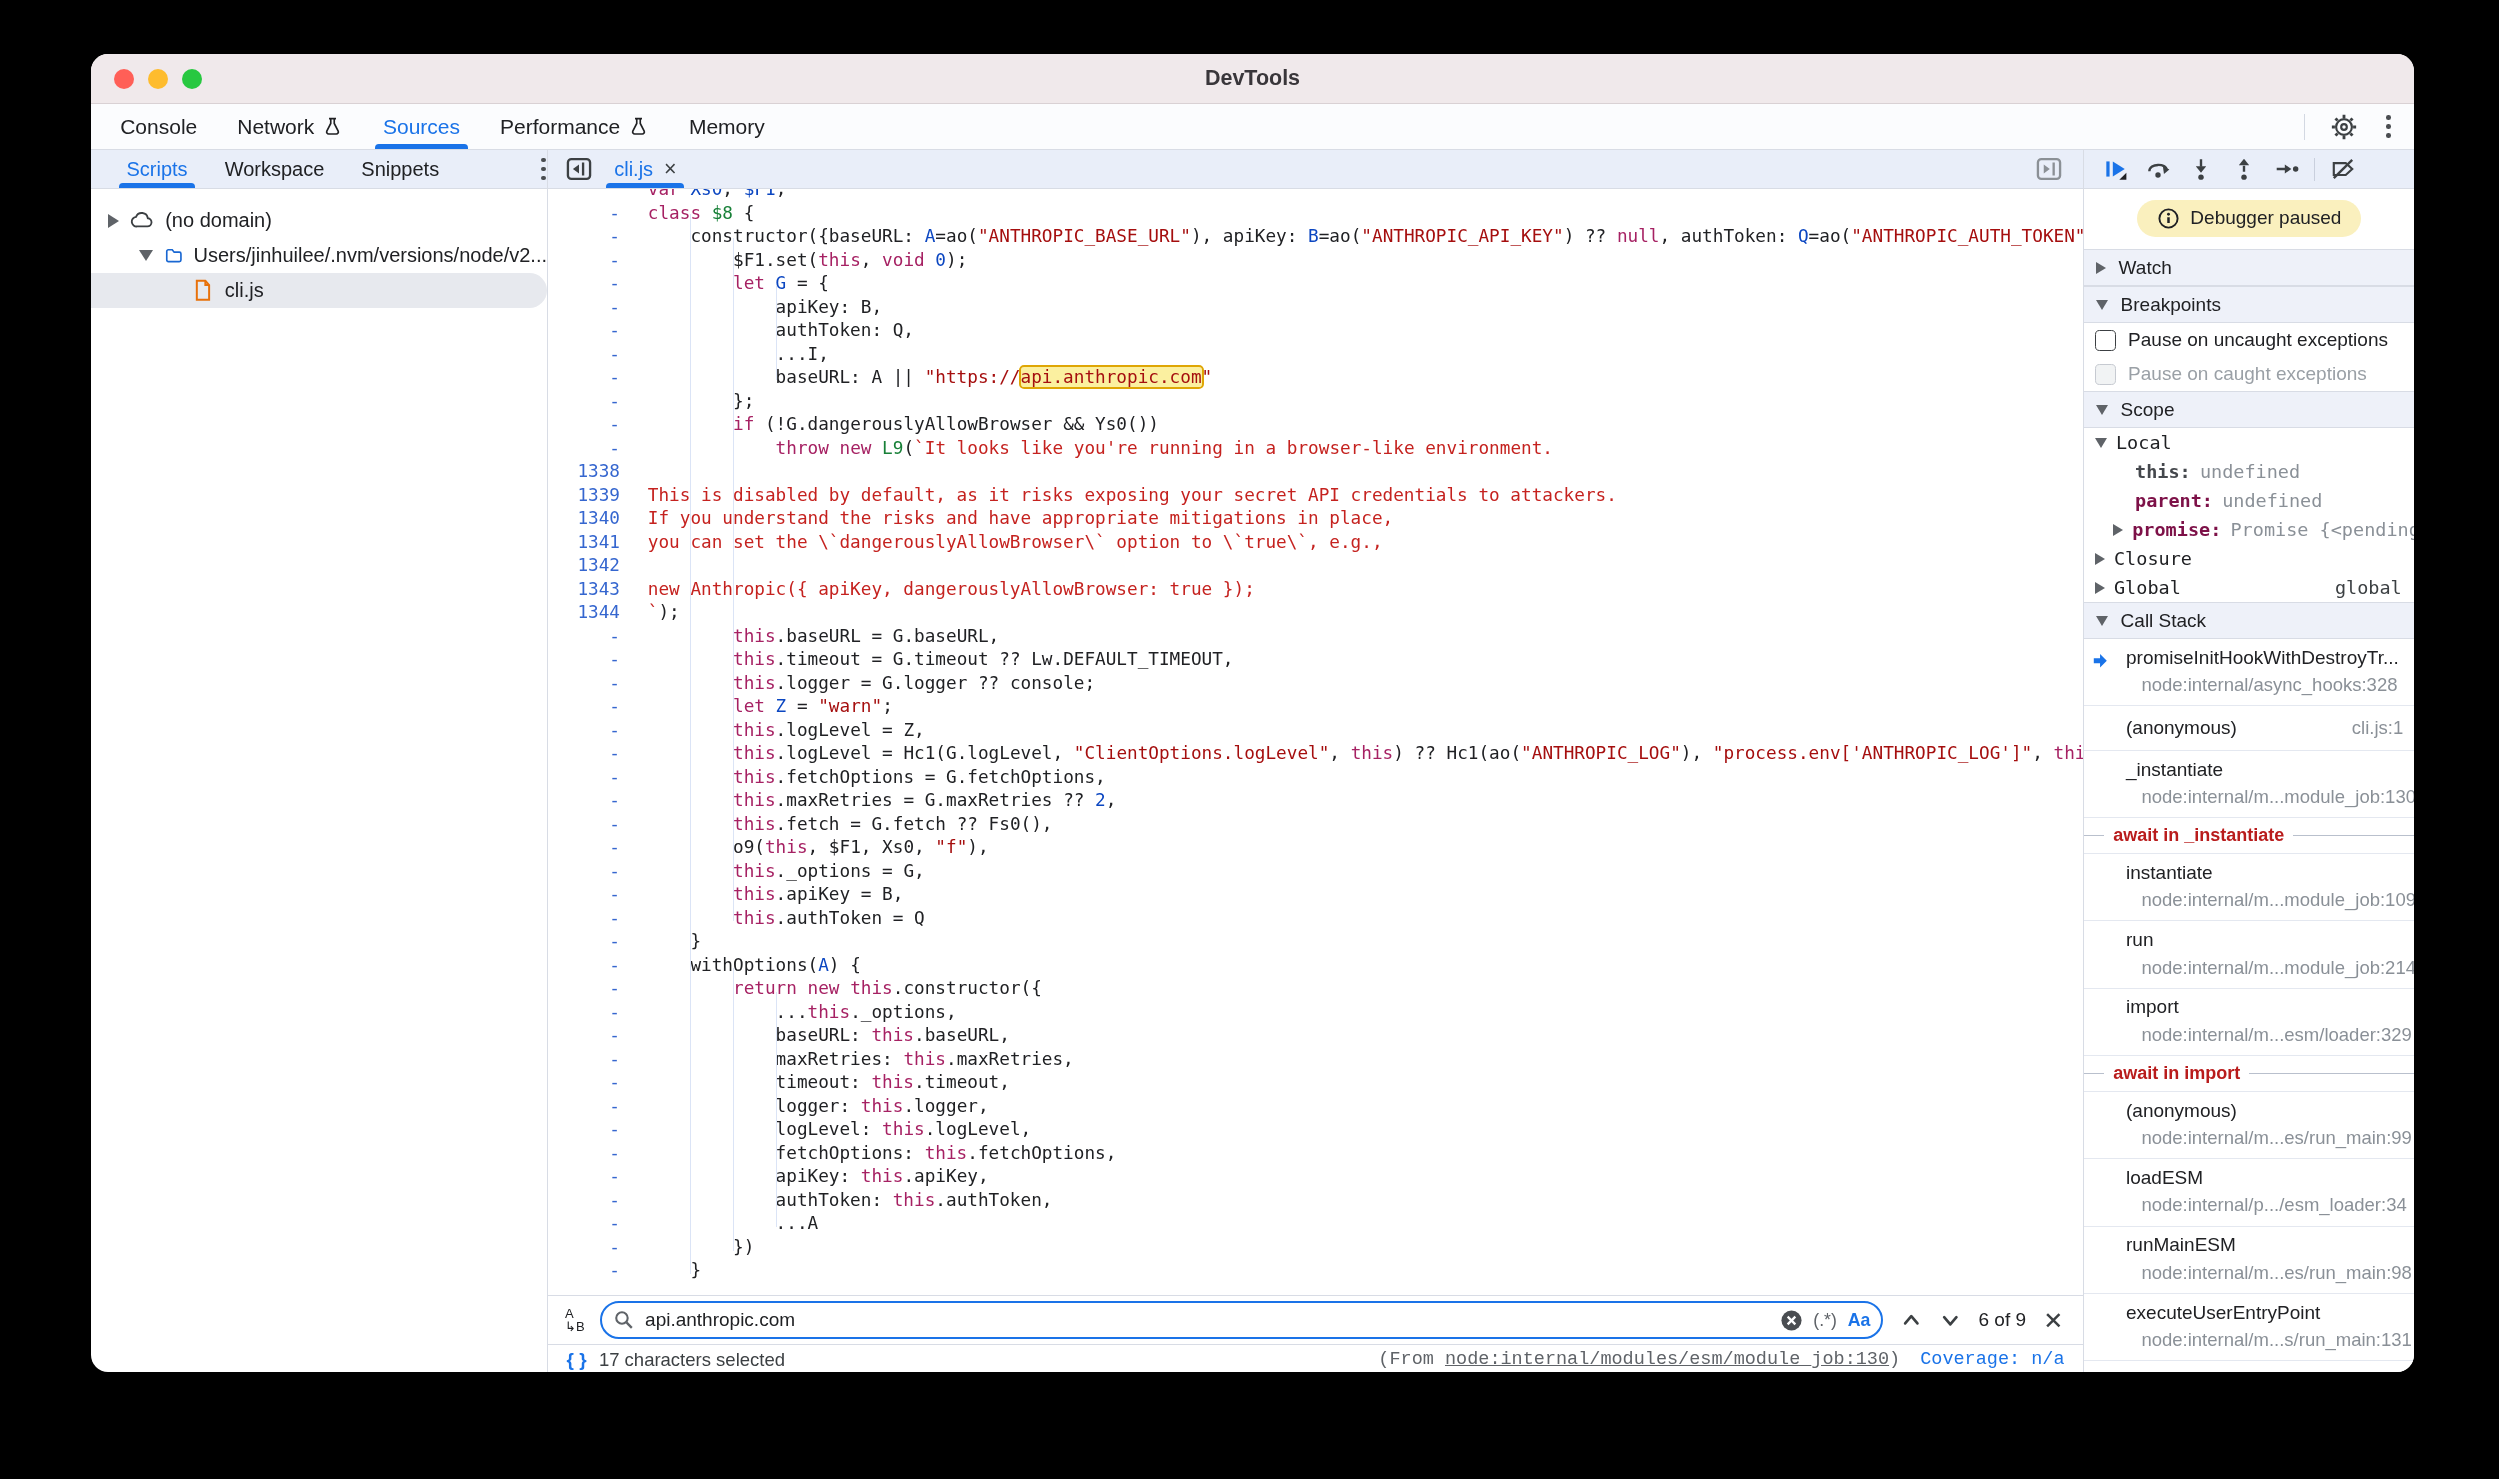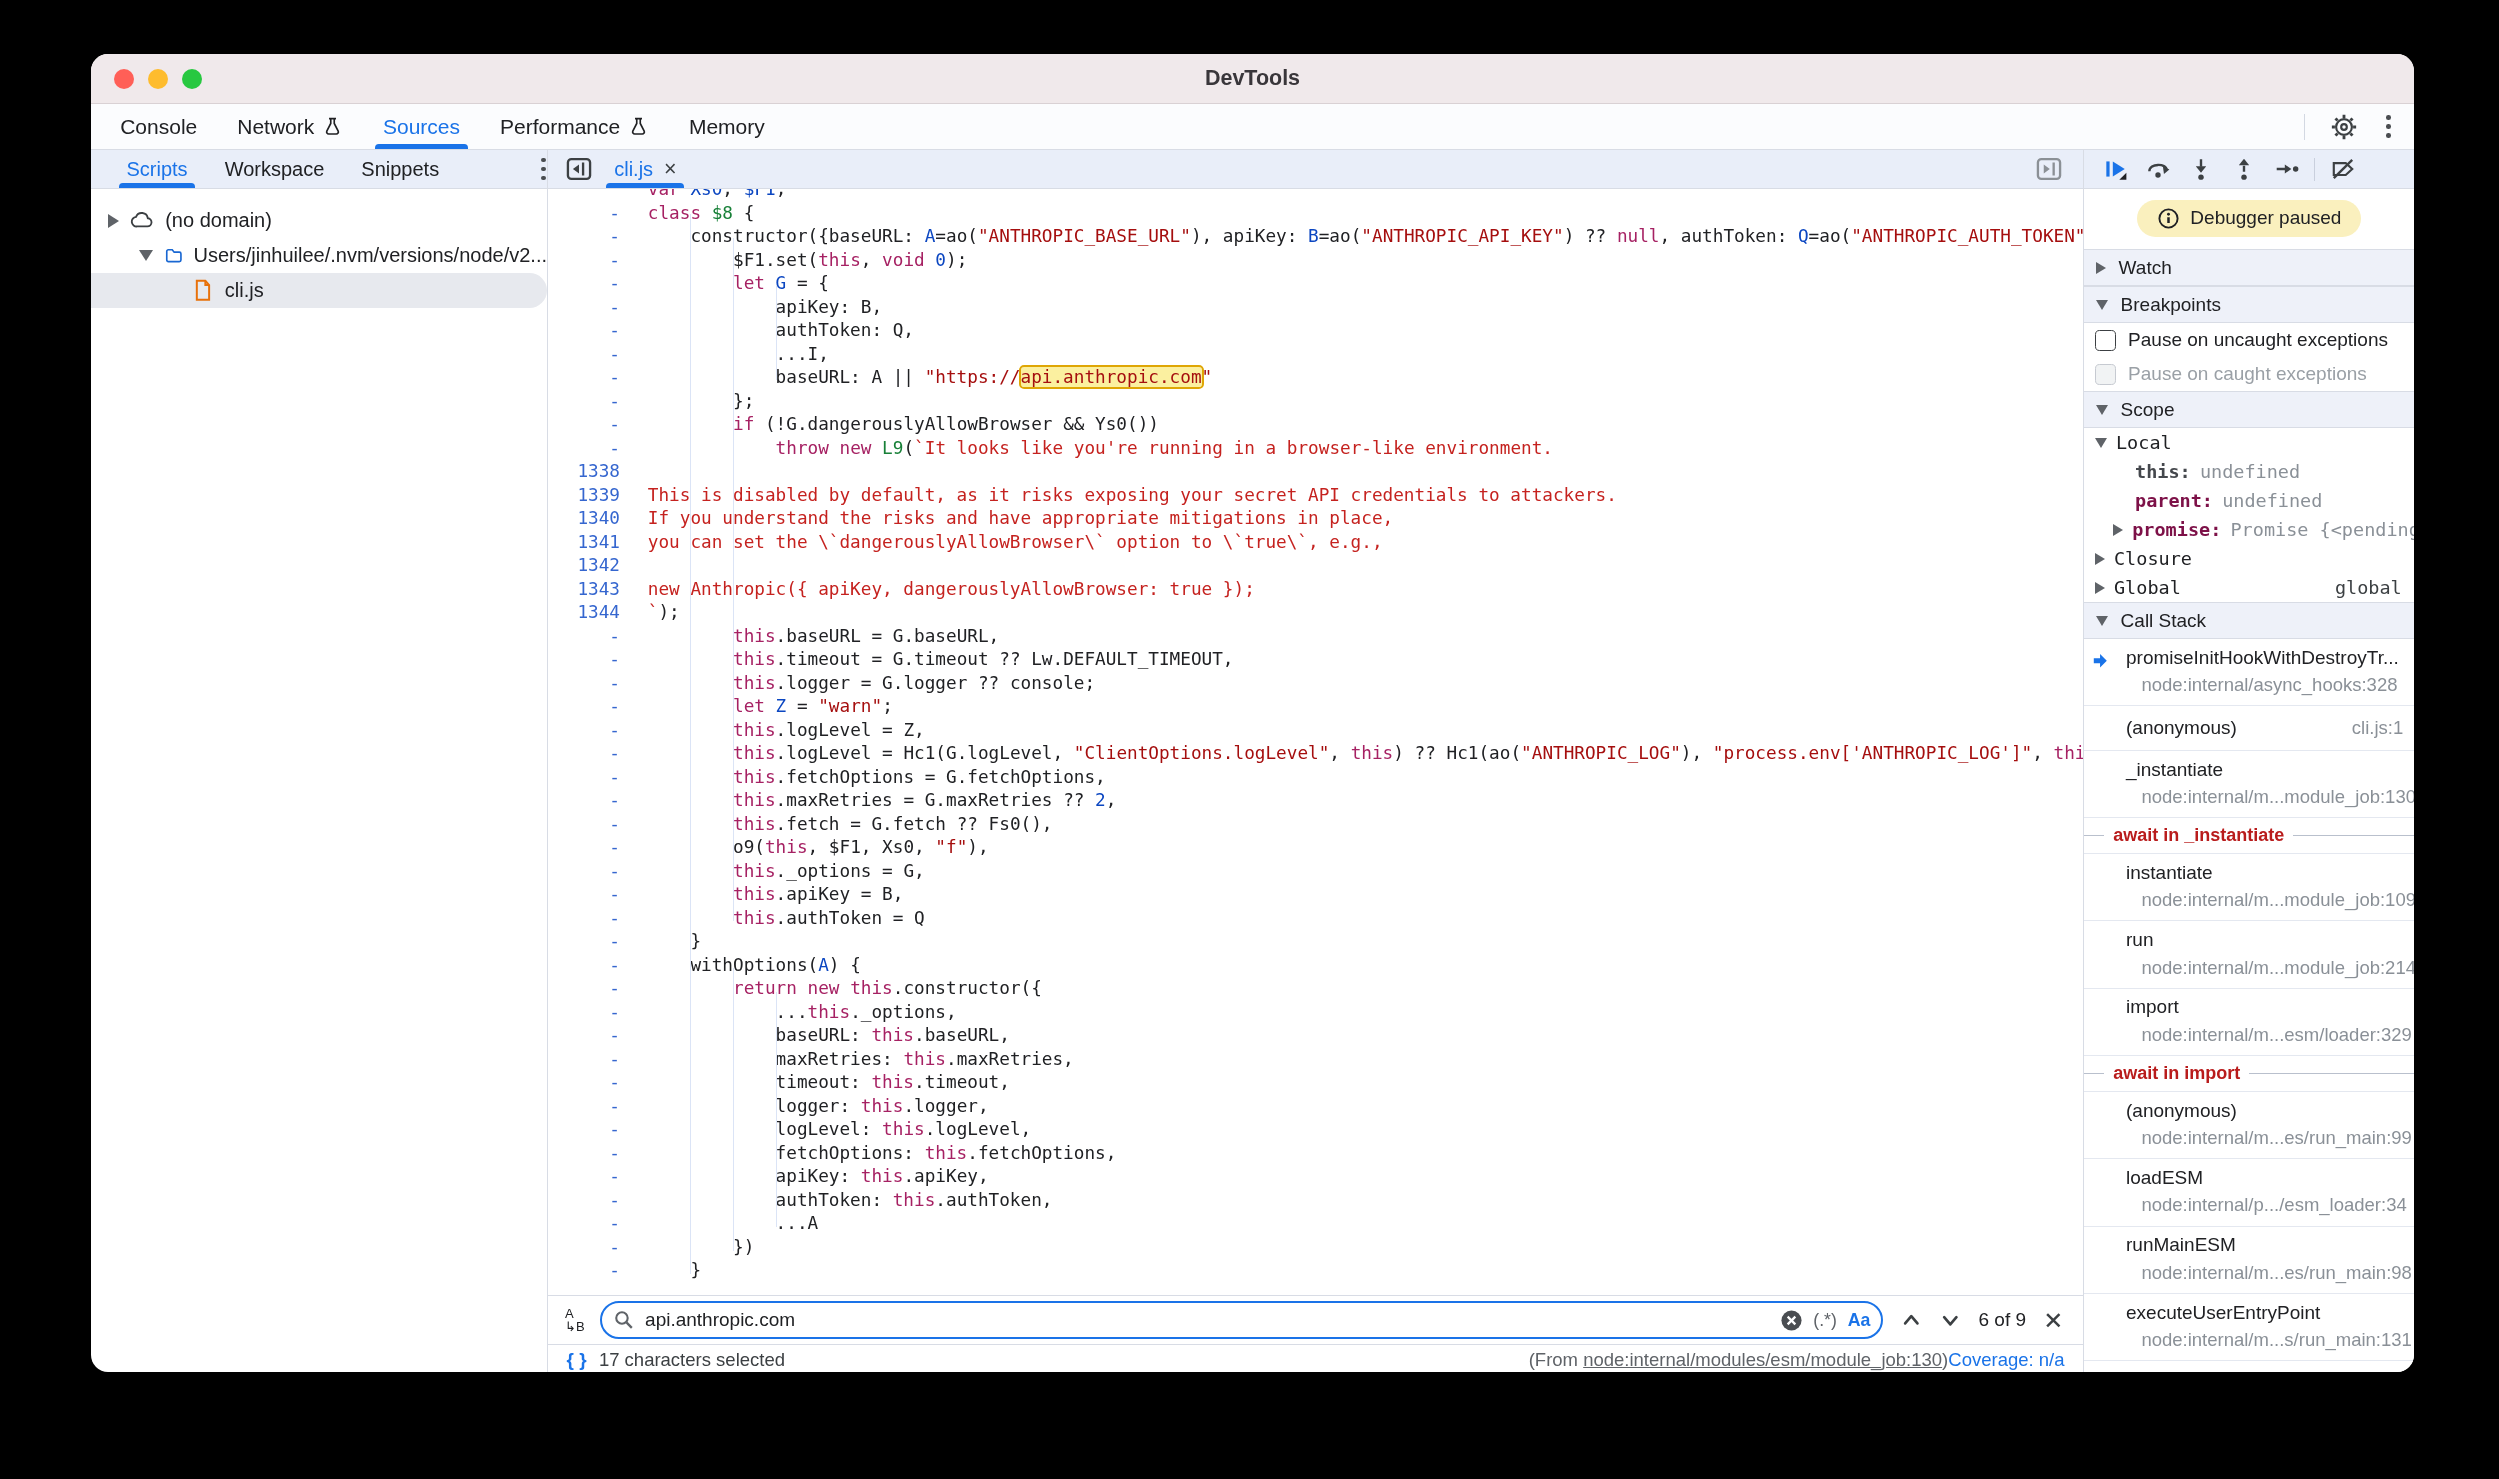--- a/index.html
+++ b/index.html
@@ -63,21 +63,21 @@
   .rep{display:flex;flex-direction:column;line-height:1;font-size:13px;color:#202124;}
   .rep .b{margin-top:0.8px;}
   .pill{flex:1;height:34px;border:2.3px solid #1a73e8;border-radius:20px;display:flex;align-items:center;gap:10.8px;padding:0 10.8px;background:#fff;}
   .pill .val{flex:1;font-size:19px;color:#202124;}
   .regex{color:#5f6368;font-size:17.7px;}
   .aa{color:#1a73e8;font-size:17.7px;font-weight:bold;}
   .results{font-size:19px;color:#202124;}
   
   .status-row{flex:0 0 29px;border-top:0.8px solid #d8dce5;display:flex;align-items:center;padding:0 18.5px;font-size:18.5px;background:#fff;}
   .ppicon{color:#1a73e8;font-weight:bold;font-size:19px;margin-right:12.3px;}
-  .status-right{margin-left:auto;display:flex;align-items:center;}
+  .status-right{margin-left:auto;display:flex;align-items:center;gap:20px;font-family:Liberation Mono, monospace;}
   .gray{color:#5f6368;}
   .fromlink{color:#5f6368;text-decoration:underline;}
   .cov{color:#1a73e8;}
   
   .dbg-toolbar{gap:0;padding-left:9.2px;}
   .dbg-toolbar .icbtn{width:43px;}
   .tdiv{width:0.8px;height:23px;background:#c9cfdd;margin:0 6.2px;}
   
   .pausedwrap{display:flex;justify-content:center;padding:10.8px 0 12.3px;}
   .paused{background:#faf0be;border-radius:20px;height:37px;display:flex;align-items:center;gap:10.8px;padding:0 20px;font-size:19px;color:#202124;}

